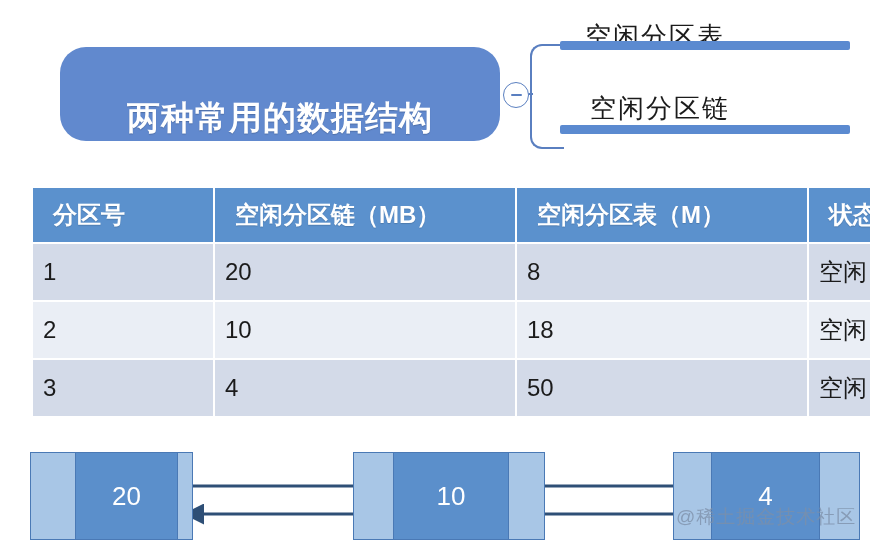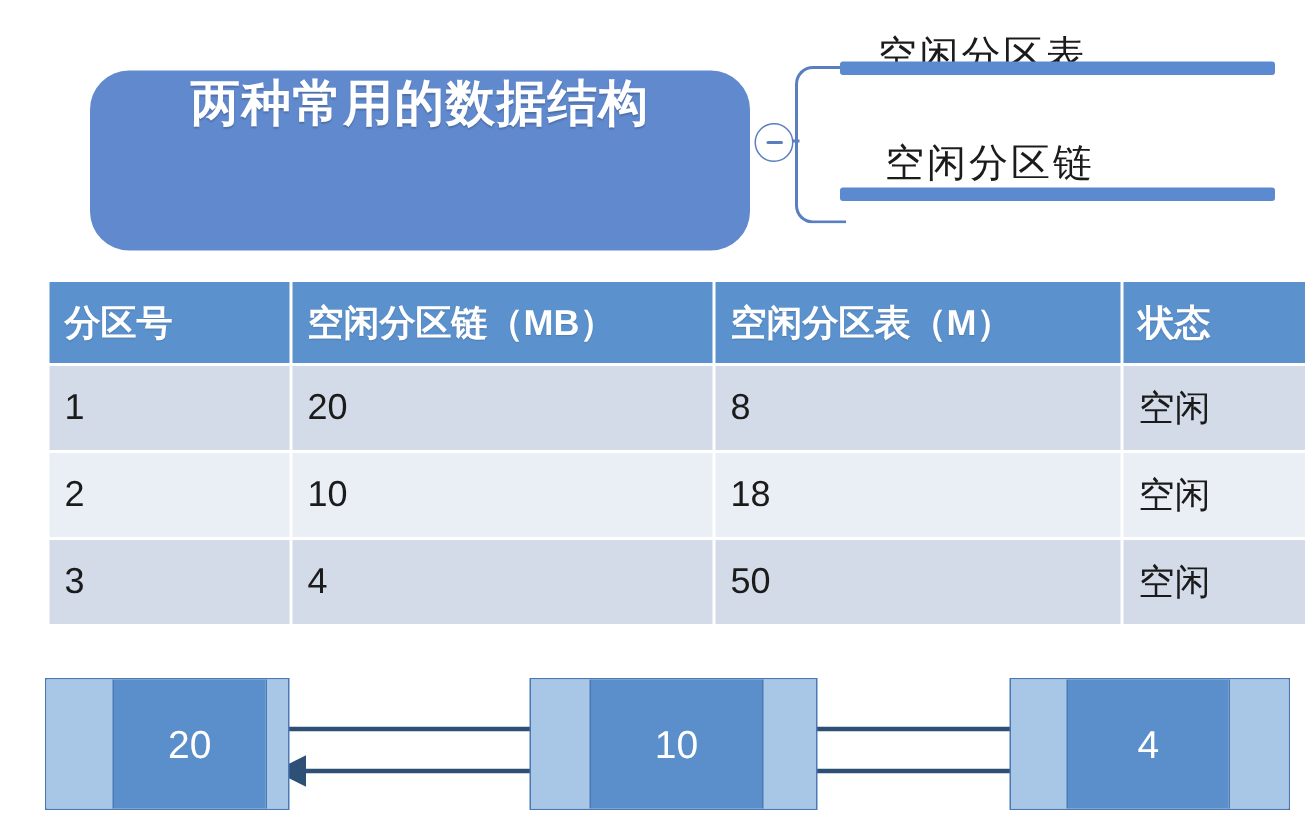--- a/index.html
+++ b/index.html
@@ -10,24 +10,24 @@
     position:relative;
     overflow:hidden;
   }
   .canvas{position:absolute;left:0;top:0;width:870px;height:546px;}
 
   
   .mindmap{position:absolute;left:0;top:0;width:870px;height:170px;}
 
   .root-node{
     position:absolute;left:60px;top:47px;
-    width:440px;height:120px;
+    width:440px;height:94px;
     background:#6189ce;
     border-radius:26px;
-    display:flex;align-items:flex-start;justify-content:center;
+    display:flex;align-items:flex-end;justify-content:center;
   }
   .root-label{
     color:#ffffff;
     font-size:33px;
     font-weight:bold;
     letter-spacing:1px;
     white-space:nowrap;
     text-shadow:0 1px 1px rgba(0,0,0,.18);
   }
 
@@ -86,21 +86,21 @@
     border-spacing:2px 2px;
     width:839px;
     table-layout:fixed;
   }
   table.ptable th{
     background:#5b91cd;
     color:#ffffff;
     font-size:24px;
     font-weight:bold;
     text-align:left;
-    padding:6px 10px;
+    padding:6px 20px;
     height:42px;
     white-space:nowrap;
     text-shadow:0 1px 1px rgba(0,0,0,.15);
   }
   table.ptable td{
     font-size:24px;
     color:#1b1b1b;
     padding:6px 10px;
     height:44px;
     white-space:nowrap;
@@ -256,15 +256,16 @@
       <div class="cell-val">10</div>
       <div class="cell-ptr last"></div>
     </div>
 
     <div class="node" id="node-3">
       <div class="cell-ptr"></div>
       <div class="cell-val">4</div>
       <div class="cell-ptr last"></div>
     </div>
 
+    <div class="watermark">@稀土掘金技术社区</div>
   </div>
 
 </div>
 
 </body></html>

